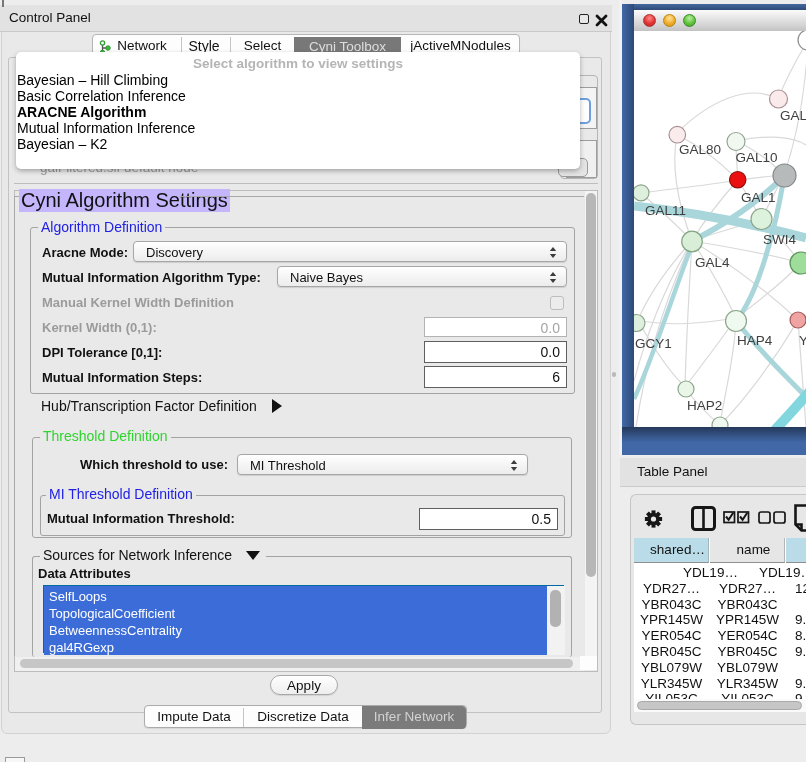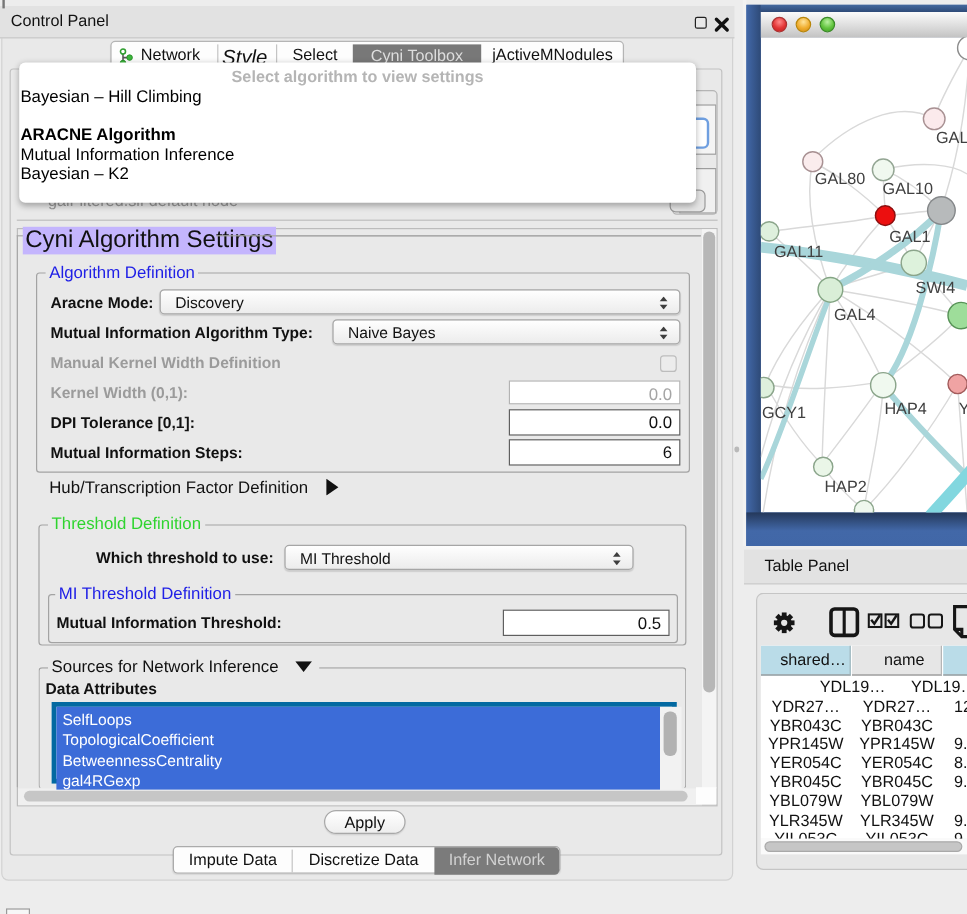--- a/index.html
+++ b/index.html
@@ -37,21 +37,21 @@
   <div class="abs" style="left:92px; top:34px; width:428px; height:23px; background:#fdfdfd; border:1px solid #b5b5b5; border-radius:4px; box-shadow:0 1px 1px rgba(0,0,0,0.08);">
     <div class="abs" style="left:88px; top:2px; width:1px; height:19px; background:#c4c4c4;"></div>
     <div class="abs" style="left:137px; top:2px; width:1px; height:19px; background:#c4c4c4;"></div>
     <svg class="abs" style="left:6px; top:5px;" width="12" height="15" viewBox="0 0 12 15">
       <path d="M3.5 4 L3.5 12 M3.5 8 L8 8" stroke="#555" stroke-width="1.3" fill="none"></path>
       <circle cx="3.5" cy="3" r="2.1" fill="#fff" stroke="#2f9e2f" stroke-width="1.3"></circle>
       <circle cx="9" cy="8" r="2.3" fill="#3db83d" stroke="#2a8f2a" stroke-width="0.8"></circle>
       <circle cx="3.5" cy="12.5" r="2.3" fill="#3db83d" stroke="#2a8f2a" stroke-width="0.8"></circle>
     </svg>
     <div class="abs" style="left:16px; top:3px; width:66px; font-size:13.5px; color:#111; text-align:center;">Network</div>
-    <div class="abs" style="left:86px; top:3px; width:50px; font-size:17px; color:#111; text-align:center;font-style:italic;">Style</div>
+    <div class="abs" style="left:86px; top:3px; width:50px; font-size:14px; color:#111; text-align:center;">Style</div>
     <div class="abs" style="left:138px; top:3px; width:63px; font-size:13.5px; color:#111; text-align:center;">Select</div>
     <div class="abs" style="left:201px; top:2px; width:107px; height:21px; background:#787878;">
       <div class="abs" style="left:0; top:2px; width:107px; font-size:13.5px; color:#dedede; text-align:center;">Cyni Toolbox</div>
     </div>
     <div class="abs" style="left:308px; top:3px; width:119px; font-size:13.5px; color:#111; text-align:center;">jActiveMNodules</div>
   </div>
 
   <div class="abs" style="left:8px; top:57px; width:594px; height:656px; background:#e9e9e9; border:1px solid #c2c2c2; border-radius:3px;"></div>
 
   <div class="abs" style="left:575px; top:73px; width:23px; height:110px; background:#e9e9e9;"></div>
@@ -132,21 +132,21 @@
   <div class="lbl abs" style="left:47px; top:511px;">Mutual Information Threshold:</div>
   <div class="field" style="left:419px; top:508px; width:139px; height:22px; border:1.5px solid #5f5f5f;">0.5</div>
 
   <div class="gbox" style="left:32px; top:556px; width:540px; height:101px; border-bottom:none;"></div>
   <div class="abs" style="left:40px; top:547px; background:#e9e9e9; padding:0 3px 0 3px; font-size:14px; color:#111; width:226px;">Sources for Network Inference</div>
   <svg class="abs" style="left:246px; top:551px;" width="14" height="9" viewBox="0 0 14 9">
       <path d="M0 0 L14 0 L7 9 Z" fill="#111"></path>
     </svg>
 
   <div class="lbl abs" style="left:38px; top:566px;">Data Attributes</div>
-  <div class="abs" style="left:43px; top:585px; width:521px; height:68px; border:4px solid #0369a1; background:#fff;">
+  <div class="abs" style="left:43px; top:585px; width:521px; height:68px; border:1px solid #0369a1; background:#fff;">
     <div class="abs" style="left:0; top:0; width:503px; height:69px; background:#3c6cd8;"></div>
     <div class="abs" style="left:5px; top:3px; font-size:13px; color:#fff;">SelfLoops</div>
     <div class="abs" style="left:5px; top:20px; font-size:13px; color:#fff;">TopologicalCoefficient</div>
     <div class="abs" style="left:5px; top:37px; font-size:13px; color:#fff;">BetweennessCentrality</div>
     <div class="abs" style="left:5px; top:54px; font-size:13px; color:#fff;">gal4RGexp</div>
     <div class="abs" style="left:503px; top:0; width:18px; height:69px; background:#f2f2f2;"></div>
     <div class="abs" style="left:506px; top:4px; width:11px; height:37px; background:#b2b2b2; border-radius:5px;"></div>
   </div>
 
   <div class="abs" style="left:270px; top:675px; width:68px; height:20px; background:linear-gradient(#ffffff,#eeeeee); border:1px solid #a8a8a8; border-radius:10px; box-shadow:0 1px 1px rgba(0,0,0,0.1);">
@@ -163,20 +163,21 @@
   </div>
 
   <div class="abs" style="left:5px; top:757px; width:20px; height:10px; border:1.5px solid #9a9a9a; background:#f7f7f7;"></div>
 </div>
 
 <div class="abs" style="left:40px; top:160px; font-size:13.5px; color:#9a9a9a; z-index:10;">galFiltered.sif default node</div>
 
 <div class="abs" style="left:16px; top:52px; width:564px; height:117px; background:#ffffff; border-radius:5px; box-shadow:0 2px 5px rgba(0,0,0,0.3); z-index:50;">
   <div class="abs" style="left:0; top:4px; width:564px; font-size:13.5px; color:#b5b5b5; font-weight:bold; text-align:center;">Select algorithm to view settings</div>
   <div class="abs" style="left:1px; top:20px; font-size:14px; color:#000;">Bayesian – Hill Climbing</div>
+  <div class="abs" style="left:1px; top:36px; font-size:14px; color:#000;">Basic Correlation Inference</div>
   <div class="abs" style="left:1px; top:52px; font-size:14px; color:#000; font-weight:bold;">ARACNE Algorithm</div>
   <div class="abs" style="left:1px; top:68px; font-size:14px; color:#000;">Mutual Information Inference</div>
   <div class="abs" style="left:1px; top:84px; font-size:14px; color:#000;">Bayesian – K2</div>
 </div>
 
 <div class="abs" style="left:612px; top:372px; width:4px; height:5px; background:#b9b9b9; border-radius:2px;"></div>
 <div class="abs" style="left:619px; top:0; width:3px; height:455px; background:#f2f2f2;"></div>
 <div class="abs" style="left:622px; top:4px; width:184px; height:451px; background:#4268a8;">
   <div class="abs" style="left:0; top:0; width:12px; height:451px; background:linear-gradient(90deg,#4268a8,#2e4a77);"></div>
   <div class="abs" style="left:12px; top:0; width:172px; height:6px; background:linear-gradient(#44699f,#2e4a77);"></div>

